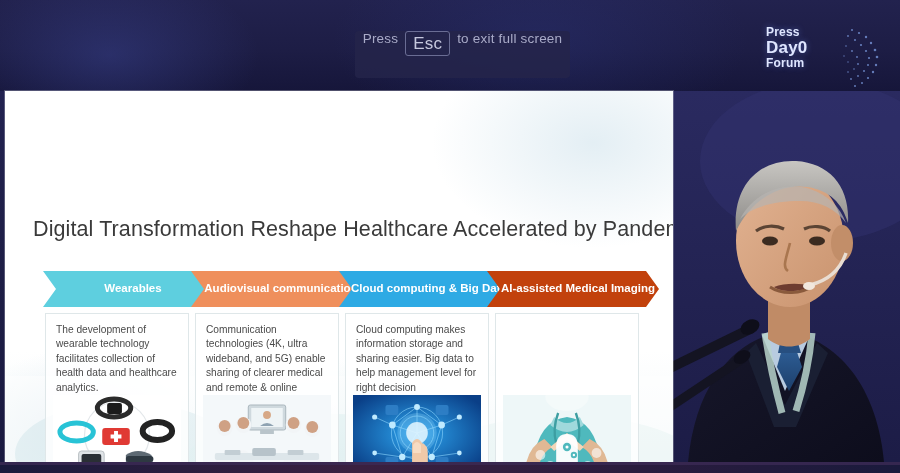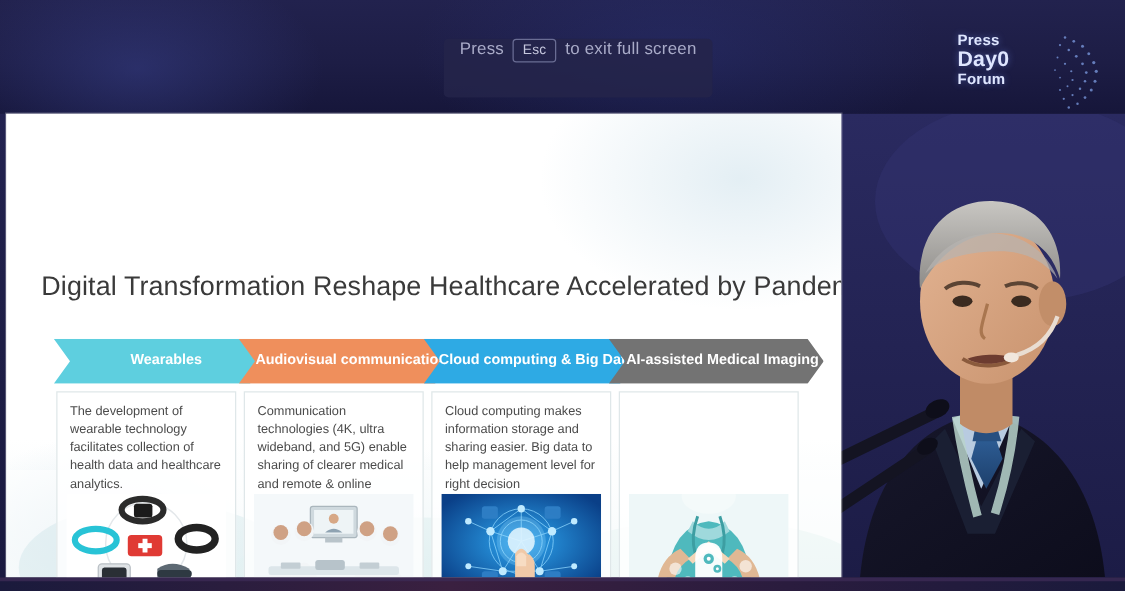--- a/index.html
+++ b/index.html
@@ -13,21 +13,21 @@
   .topbar .glowL{position:absolute;left:-40px;top:-30px;width:300px;height:170px;border-radius:50%;
     background:radial-gradient(ellipse at center,rgba(60,70,150,.45),rgba(60,70,150,0) 70%);}
   .topbar .glowC{position:absolute;left:330px;top:-60px;width:420px;height:200px;border-radius:50%;
     background:radial-gradient(ellipse at center,rgba(45,55,130,.35),rgba(45,55,130,0) 70%);}
 
   .esc-banner{position:absolute;left:355px;top:31px;width:215px;height:47px;
     background:rgba(36,36,74,.85);border-radius:4px;
     display:flex;align-items:flex-start;justify-content:center;gap:7px;
     color:#a9abc8;font-size:13.5px;letter-spacing:.2px;}
   .esc-key{display:inline-block;border:1px solid #6a6d94;border-radius:3px;
-    padding:3px 7px;font-size:11px;color:#c6c8de;line-height:1;}
+    padding:3px 7px;font-size:17px;color:#c6c8de;line-height:1;}
 
   
   .logo{position:absolute;right:22px;top:22px;width:120px;height:66px;}
   .logo .dots{position:absolute;right:-6px;top:-2px;width:86px;height:74px;opacity:.85;}
   .logo .txt{position:absolute;left:8px;top:4px;color:#dfe6ff;line-height:1.04;
     text-shadow:0 0 6px rgba(120,150,255,.45);}
   .logo .l1{font-size:12px;font-weight:bold;letter-spacing:.2px;}
   .logo .l2{font-size:17px;font-weight:bold;letter-spacing:.2px;margin-top:1px;text-align:center;}
   .logo .l3{font-size:12px;font-weight:bold;letter-spacing:.2px;margin-top:0;}
 
@@ -215,21 +215,21 @@
     <div class="chev-row">
       <div class="chev first" style="left:0px;width:160px;background:#5ecfdf;">
         <span>Wearables</span>
       </div>
       <div class="chev" style="left:148px;width:160px;background:#ef8f5c;">
         <span>Audiovisual communication</span>
       </div>
       <div class="chev" style="left:296px;width:160px;background:#2eaae4;">
         <span>Cloud computing &amp; Big Data</span>
       </div>
-      <div class="chev" style="left:444px;width:162px;background:#737373;">
+      <div class="chev" style="left:444px;width:162px;background:#c2410c;">
         <span>AI-assisted Medical Imaging</span>
       </div>
     </div>
 
     <div class="card" style="left:40px;">
       <div class="body">The development of wearable technology facilitates collection of health data and healthcare analytics.</div>
       <div class="thumb">
         <svg viewBox="0 0 130 78" width="100%" height="100%" preserveAspectRatio="none">
           <rect width="130" height="78" fill="#ffffff"></rect>
           <circle cx="65" cy="40" r="33" fill="none" stroke="#e3e7ea" stroke-width="1.2"></circle>

